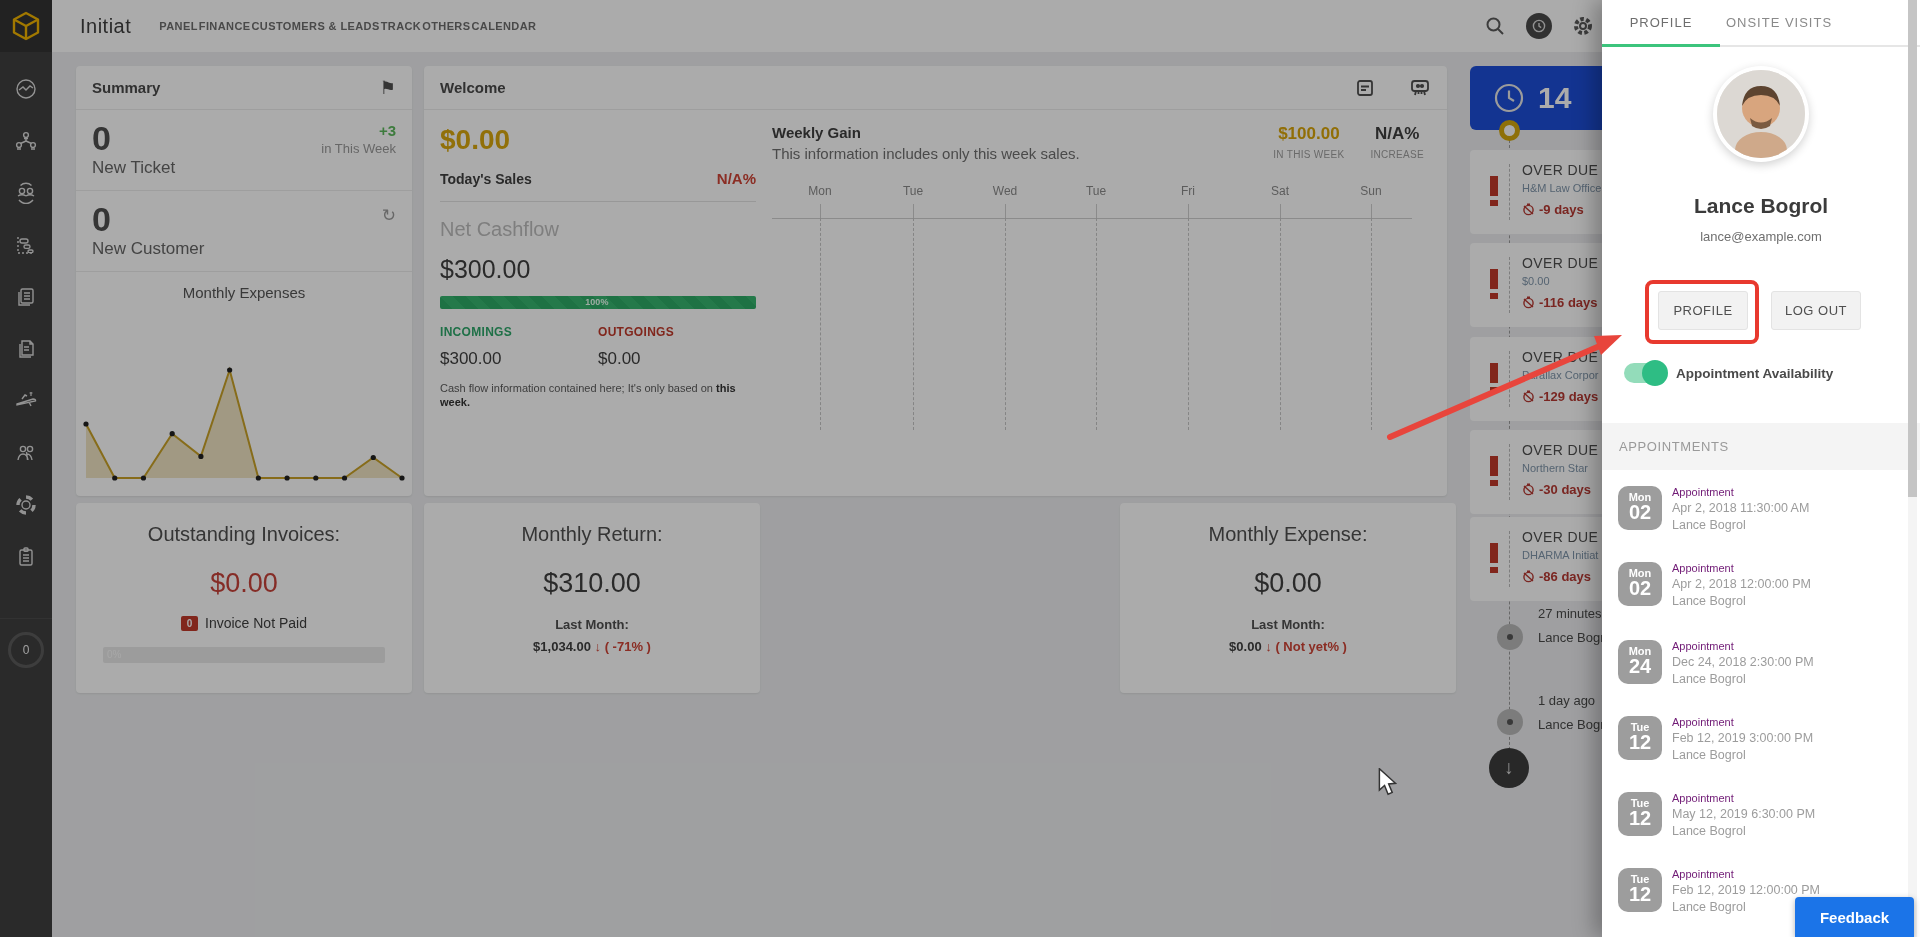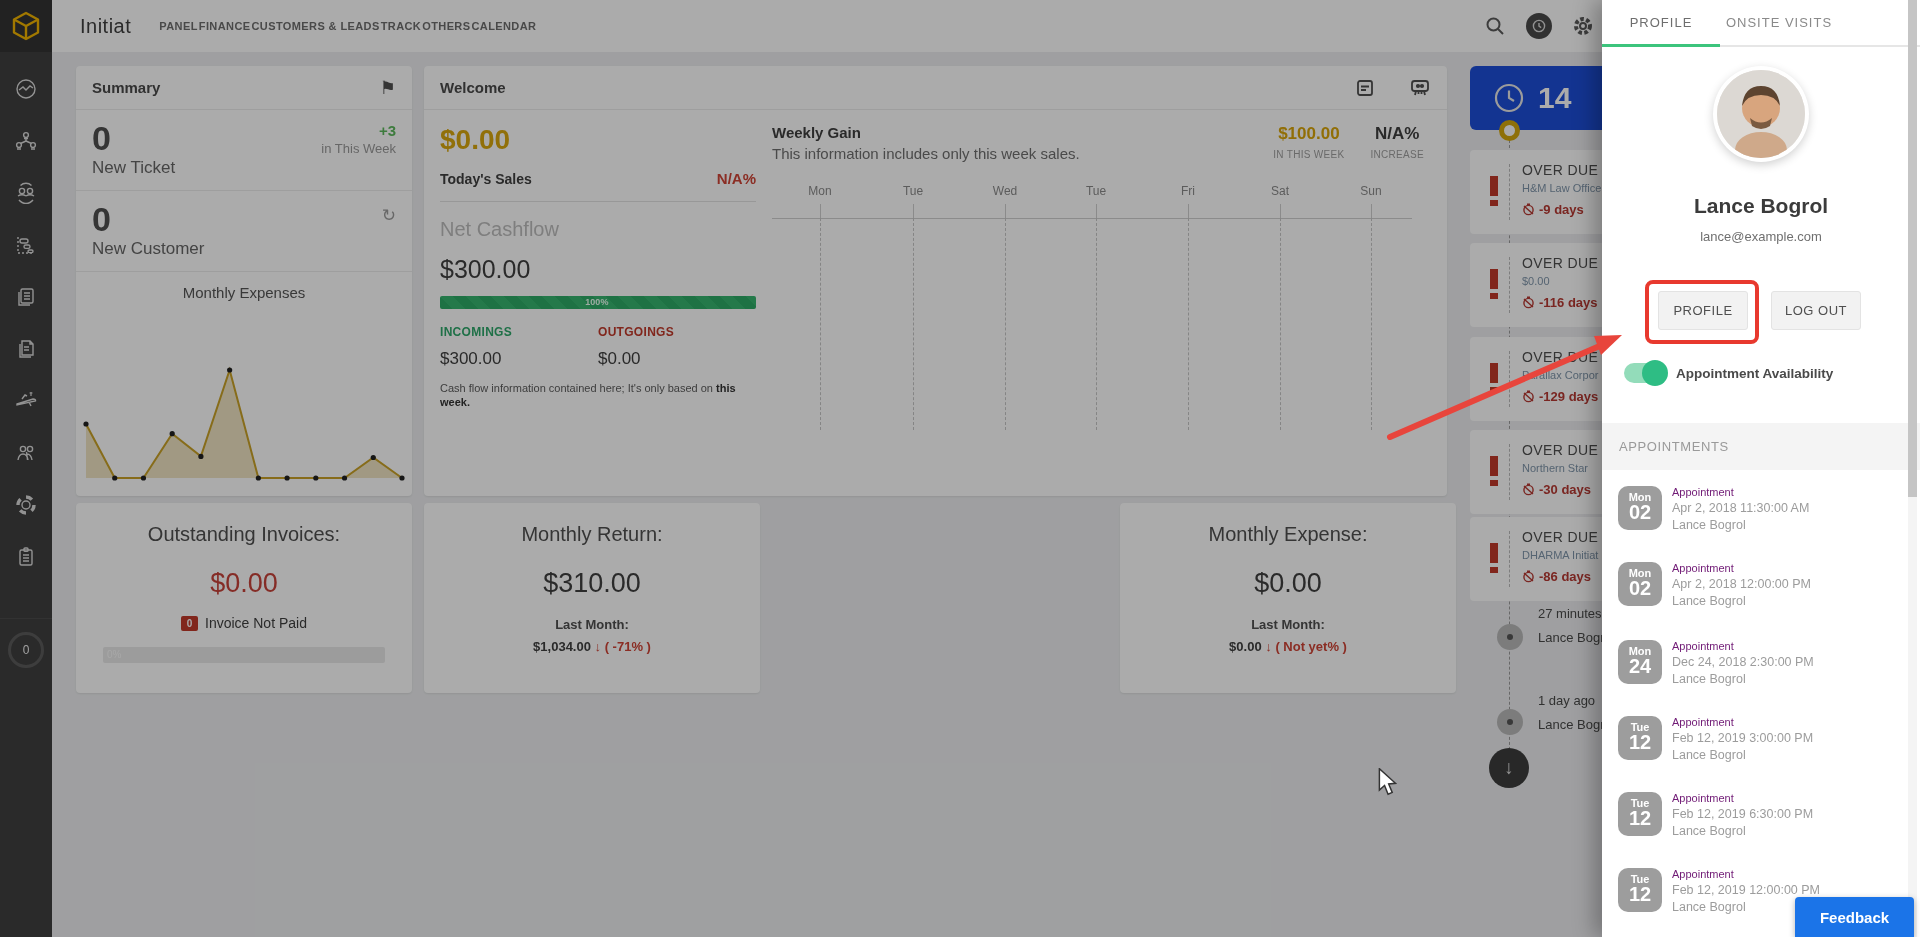--- a/index.html
+++ b/index.html
@@ -635,21 +635,21 @@
           <div class="appt-sub">Lance Bogrol</div>
         </div>
     </div>
     <div class="appt" style="top:792px">
       <div class="appt-badge">
           <div class="d">Tue</div>
           <div class="n">12</div>
         </div>
       <div class="appt-txt">
           <div class="appt-title">Appointment</div>
-          <div class="appt-sub">Feb 12, 2019 6:30:00 PM</div>
+          <div class="appt-sub">May 12, 2019 6:30:00 PM</div>
           <div class="appt-sub">Lance Bogrol</div>
         </div>
     </div>
     <div class="appt" style="top:868px">
       <div class="appt-badge">
           <div class="d">Tue</div>
           <div class="n">12</div>
         </div>
       <div class="appt-txt">
           <div class="appt-title">Appointment</div>

